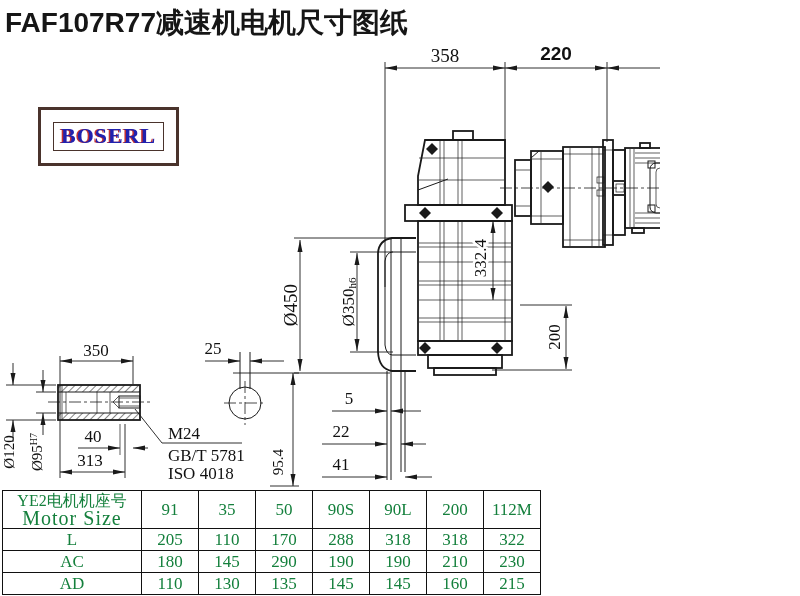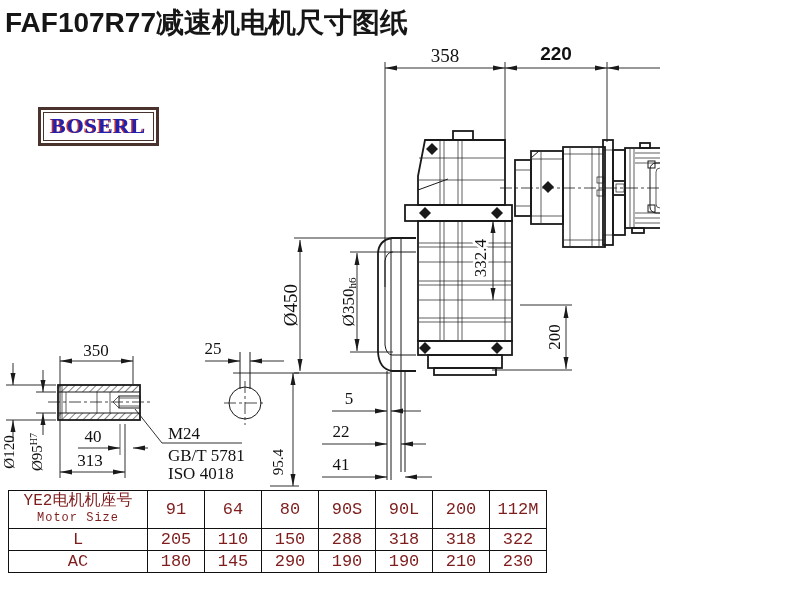--- a/index.html
+++ b/index.html
@@ -1,48 +1,48 @@
 <!DOCTYPE html>
 <html><head>
 <meta charset="utf-8">
 <style>
   html,body{margin:0;padding:0;background:#ffffff;}
   #stage{position:relative;width:660px;height:596px;background:#fff;overflow:hidden;
          font-family:"Liberation Sans","DejaVu Sans",sans-serif;}
   #page-title{position:absolute;left:5px;top:4px;font-size:28px;font-weight:bold;
               color:#161616;letter-spacing:0px;white-space:nowrap;}
   
-  #logo{position:absolute;left:38px;top:107px;border:3px solid #4a332c;background:#fff;padding:2px;}
+  #logo{position:absolute;left:38px;top:107px;border:3px solid #4a332c;background:#fff;padding:12px;}
   #logo .inner{border:1px solid #4a332c;padding:0px 7px 1px 7px;}
   #logo .txt{font-family:"Liberation Serif","DejaVu Serif",serif;font-weight:bold;
              font-size:22px;color:#2121ae;letter-spacing:1px;
              text-shadow:-1.5px -0.5px 0 #c53030;}
   
   #draw{position:absolute;left:0;top:0;}
   .ol{stroke:#1a1a1a;stroke-width:1.8;fill:none;}
   .md{stroke:#1a1a1a;stroke-width:1;fill:none;}
   .tn{stroke:#1a1a1a;stroke-width:0.7;fill:none;}
   .dm{stroke:#1a1a1a;stroke-width:0.9;fill:none;}
   .cl{stroke:#1a1a1a;stroke-width:0.8;fill:none;stroke-dasharray:12 3 3 3;}
   .dia{fill:#1a1a1a;stroke:none;}
   text.ds{font-family:"Liberation Serif","DejaVu Serif",serif;font-size:17px;fill:#111;}
   text.db{font-family:"Liberation Sans","DejaVu Sans",sans-serif;font-size:19px;font-weight:bold;fill:#111;}
   text.big{font-size:19px;}
   text.sm{font-size:15px;}
   text.halo{paint-order:stroke;stroke:#ffffff;stroke-width:5px;}
   
-  #tbl{position:absolute;left:8px;top:490px;border-collapse:collapse;table-layout:fixed;
-       font-family:Liberation Mono, monospace;color:#7f1d1d;}
+  #tbl{position:absolute;left:2px;top:490px;border-collapse:collapse;table-layout:fixed;
+       font-family:Liberation Serif, serif;color:#15803d;}
   #tbl td{border:1.6px solid #111;text-align:center;vertical-align:middle;
           font-size:17px;padding:0;height:21px;overflow:hidden;}
   #tbl tr.hdr td{height:37px;}
   #tbl td.first{width:138px;}
   #tbl td.c{width:56px;}
   #tbl .cn{font-size:16px;line-height:18px;}
-  #tbl .en{font-size:12px;line-height:17px;letter-spacing:1px;}
+  #tbl .en{font-size:20px;line-height:17px;letter-spacing:1px;}
 </style>
 </head>
 <body>
 
 <div id="stage">
 
   <div id="page-title">FAF107R77减速机电机尺寸图纸</div>
 
   <div id="logo">
     <div class="inner">
@@ -292,43 +292,53 @@
   </svg>
 
   <table id="tbl">
     <tbody>
         <tr class="hdr">
       <td class="first">
         <div class="cn">YE2电机机座号</div>
         <div class="en">Motor Size</div>
       </td>
       <td class="c">91</td>
-      <td class="c">64</td>
-      <td class="c">80</td>
+      <td class="c">35</td>
+      <td class="c">50</td>
       <td class="c">90S</td>
       <td class="c">90L</td>
       <td class="c">200</td>
       <td class="c">112M</td>
     </tr>
     <tr>
       <td class="first">L</td>
       <td class="c">205</td>
       <td class="c">110</td>
-      <td class="c">150</td>
+      <td class="c">170</td>
       <td class="c">288</td>
       <td class="c">318</td>
       <td class="c">318</td>
       <td class="c">322</td>
     </tr>
     <tr>
       <td class="first">AC</td>
       <td class="c">180</td>
       <td class="c">145</td>
       <td class="c">290</td>
       <td class="c">190</td>
       <td class="c">190</td>
       <td class="c">210</td>
       <td class="c">230</td>
     </tr>
+    <tr>
+      <td class="first">AD</td>
+      <td class="c">110</td>
+      <td class="c">130</td>
+      <td class="c">135</td>
+      <td class="c">145</td>
+      <td class="c">145</td>
+      <td class="c">160</td>
+      <td class="c">215</td>
+    </tr>
   </tbody>
     </table>
 
 </div>
 
 </body></html>

